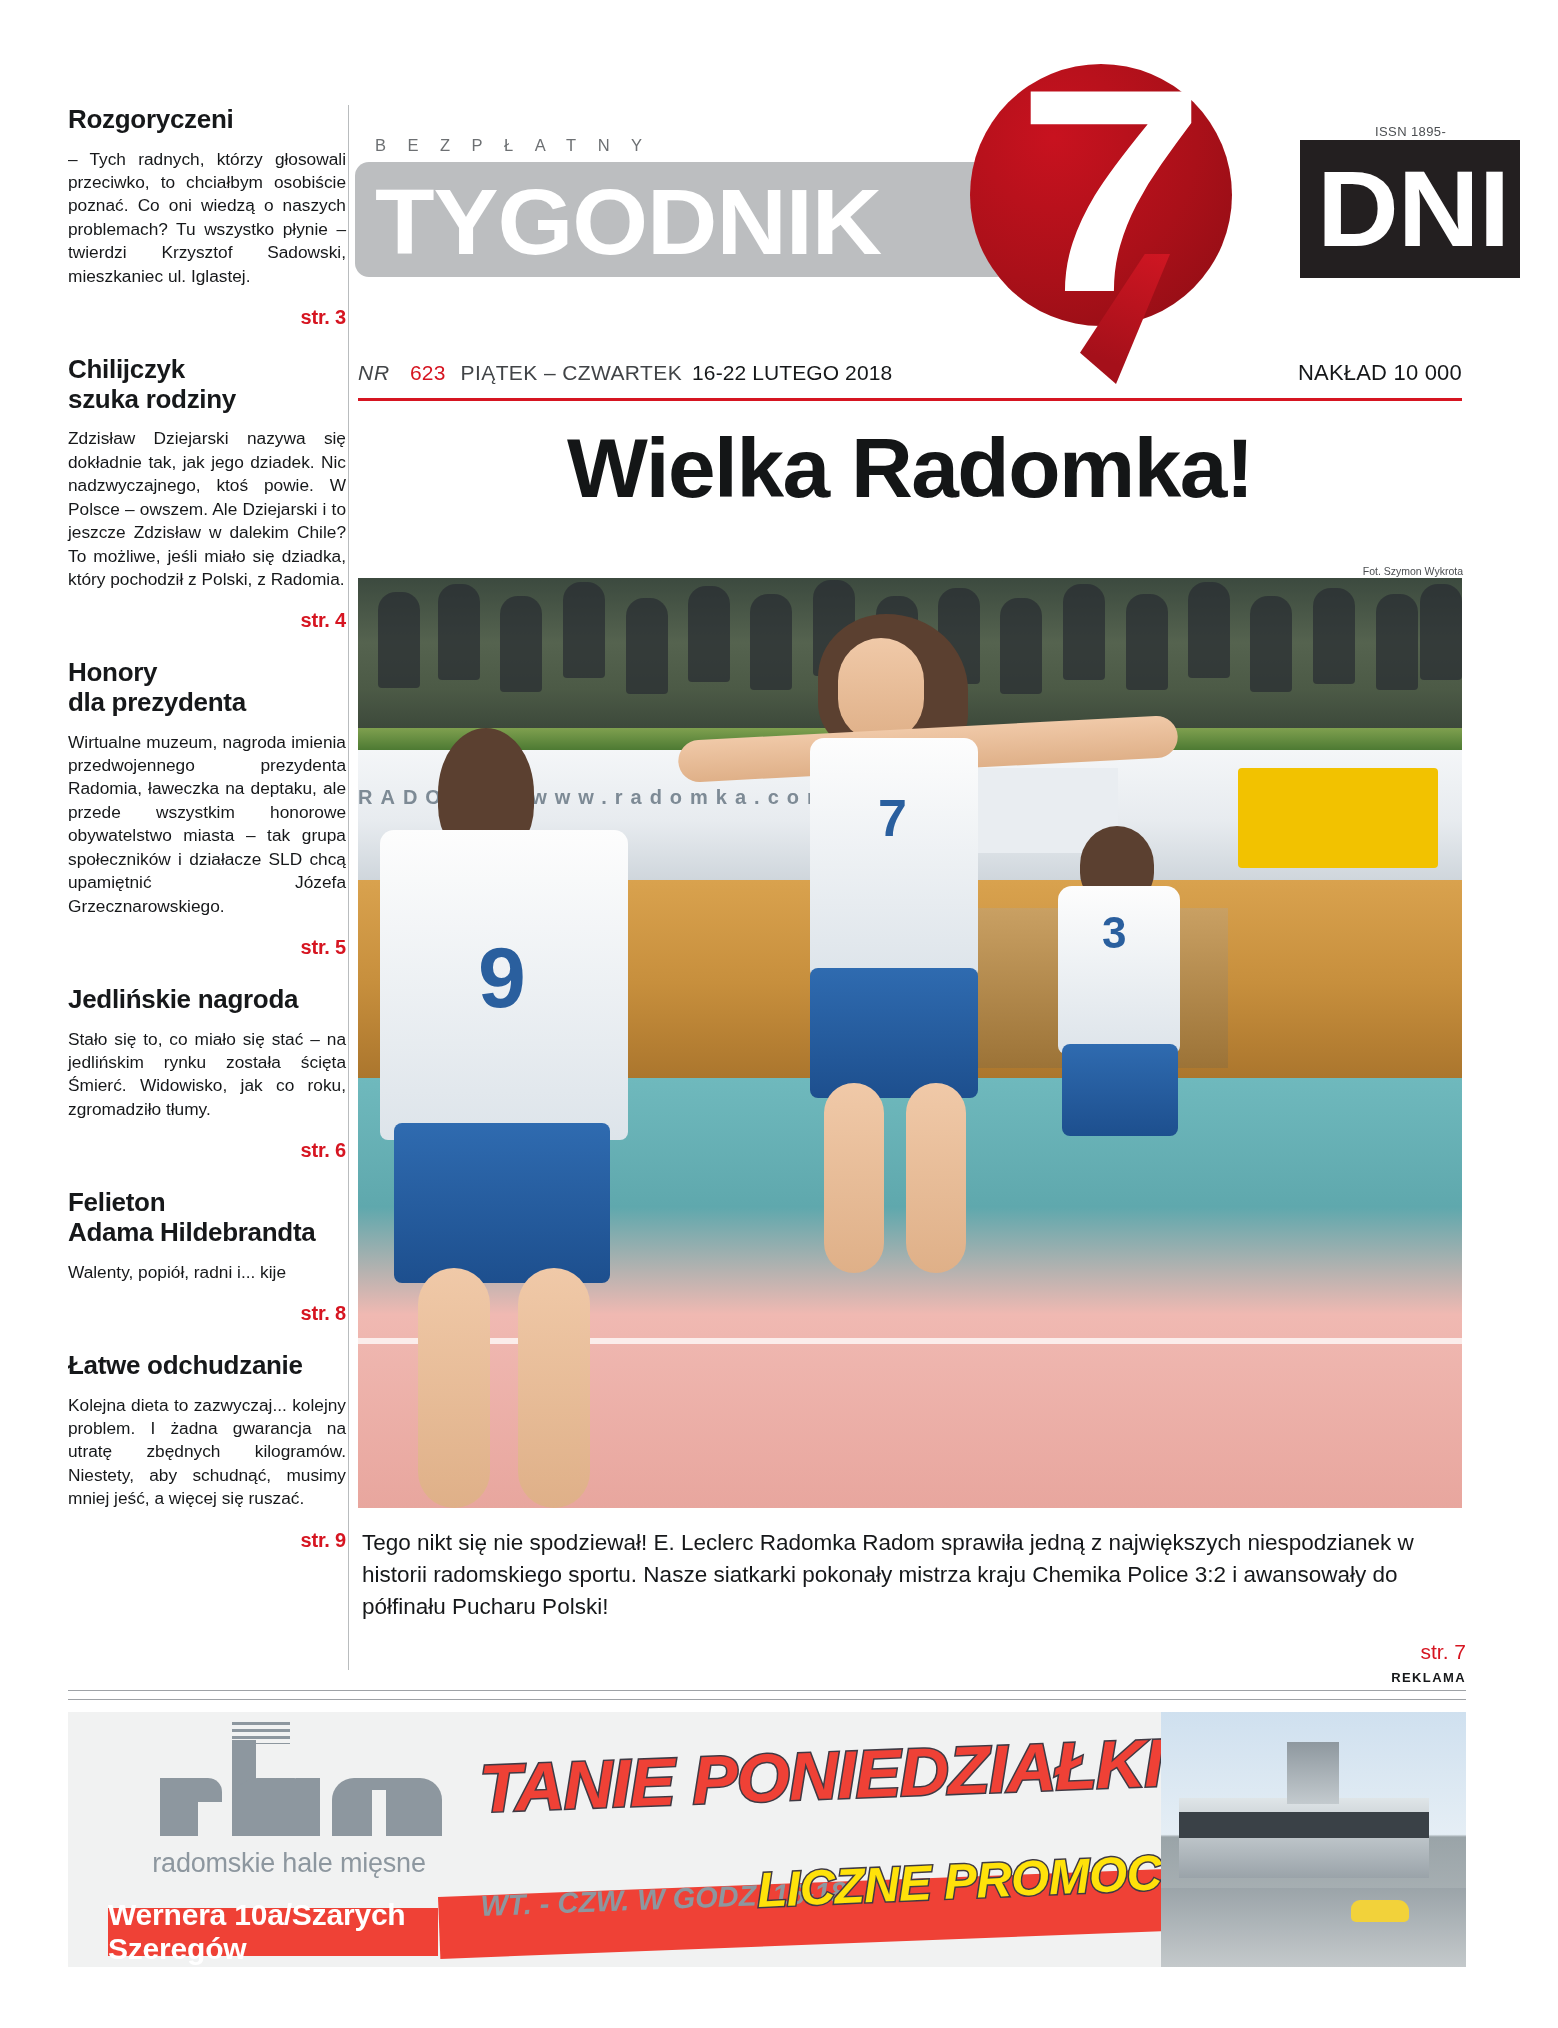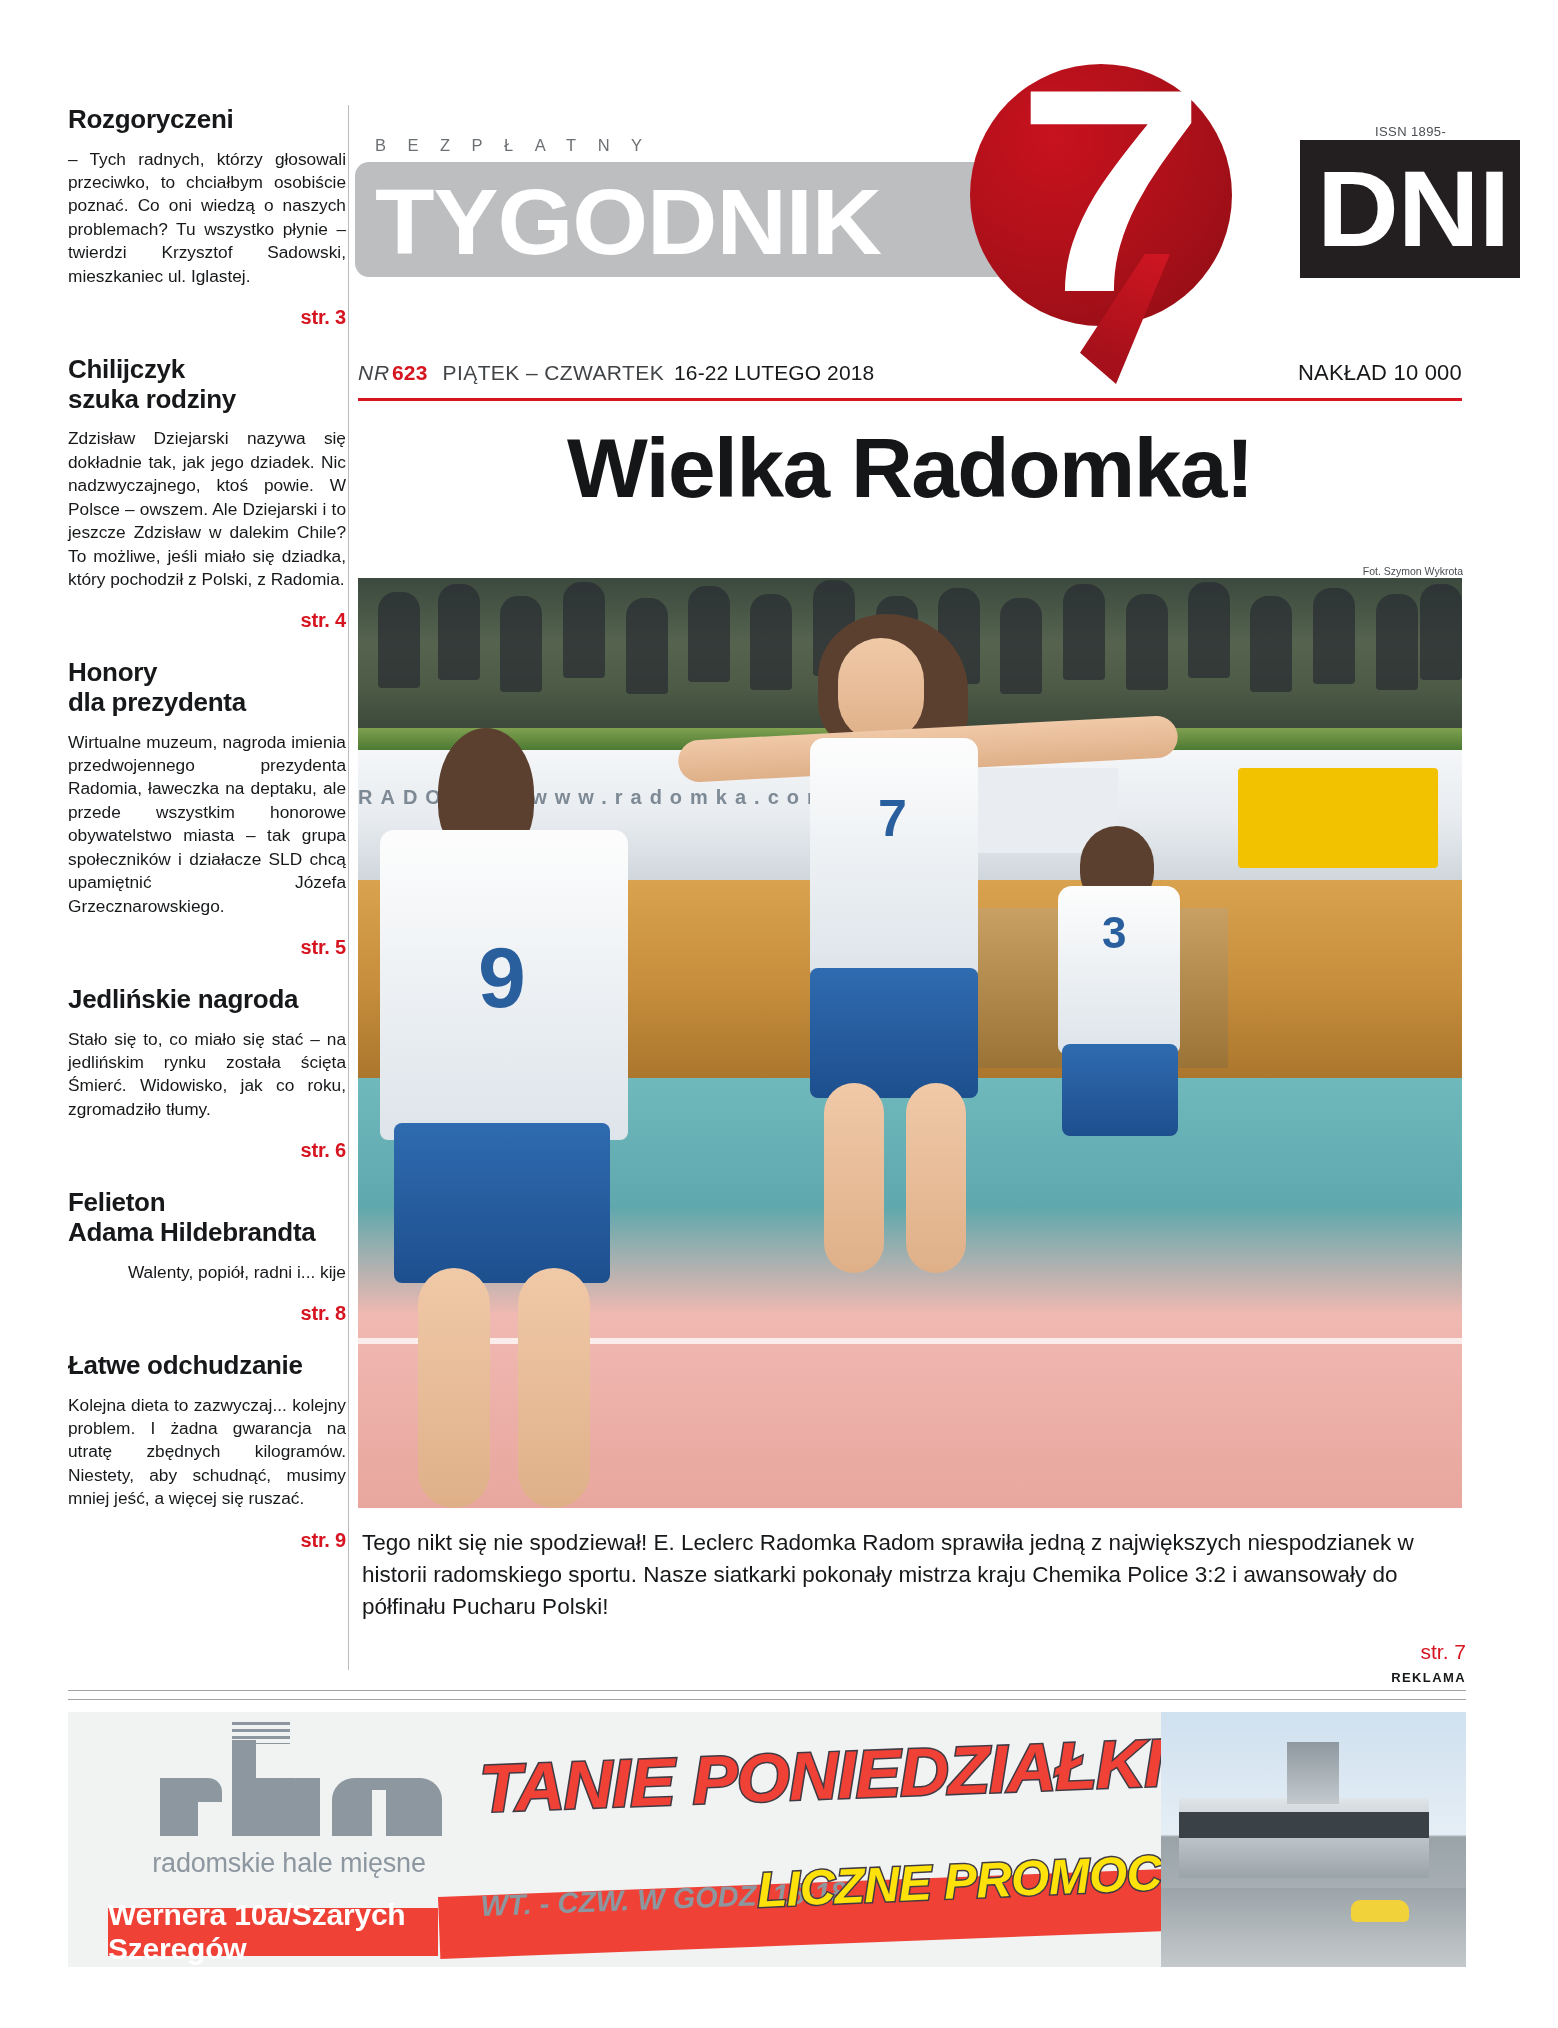--- a/index.html
+++ b/index.html
@@ -119,21 +119,21 @@
     transform-origin: left top;
   }
 
   
   .issue-bar {
     position: absolute; left: 358px; top: 360px; width: 1104px;
     display: flex; align-items: baseline; justify-content: space-between;
   }
   .issue-left { font-size: 21px; color: #414447; letter-spacing: 0.2px; white-space: nowrap; }
   .issue-left .nr-label { letter-spacing: 0.8px; font-style: italic; }
-  .issue-left .nr-num { color: #d61521; font-weight: bold; margin: 0 3px 0 2px; }
+  .issue-left .nr-num { color: #d61521; font-weight: normal; margin: 0 3px 0 20px; }
   .issue-left .days { margin-left: 12px; letter-spacing: 0.4px; }
   .issue-left .date { font-weight: normal; color: #16181a; margin-left: 10px; letter-spacing: 0.1px; }
   .issue-right { font-size: 22px; font-weight: normal; color: #16181a; letter-spacing: 0.2px; white-space: nowrap; }
   .red-rule {
     position: absolute; left: 358px; top: 398px;
     width: 1104px; height: 3px; background: #d61521;
   }
 
   
   .headline {
@@ -313,21 +313,21 @@
       <div class="side-page">str. 5</div>
     </div>
     <div class="side-item">
       <div class="side-head">Jedlińskie nagroda</div>
       <div class="side-body">Stało się to, co miało się stać – na jedlińskim rynku została ścięta Śmierć. Widowisko, jak co roku, zgromadziło tłumy.</div>
       <div class="side-page">str. 6</div>
     </div>
     <div class="side-item">
       <div class="side-head" style="white-space:pre-line">Felieton
 Adama Hildebrandta</div>
-      <div class="side-body" style="text-align:right">Walenty, popiół, radni i... kije</div>
+      <div class="side-body" style="text-align:left">Walenty, popiół, radni i... kije</div>
       <div class="side-page">str. 8</div>
     </div>
     <div class="side-item">
       <div class="side-head">Łatwe odchudzanie</div>
       <div class="side-body">Kolejna dieta to zazwyczaj... kolejny problem. I żadna gwarancja na utratę zbędnych kilogramów. Niestety, aby schudnąć, musimy mniej jeść, a więcej się ruszać.</div>
       <div class="side-page">str. 9</div>
     </div>
   </div>
   <div class="sidebar-rule"></div>
 

